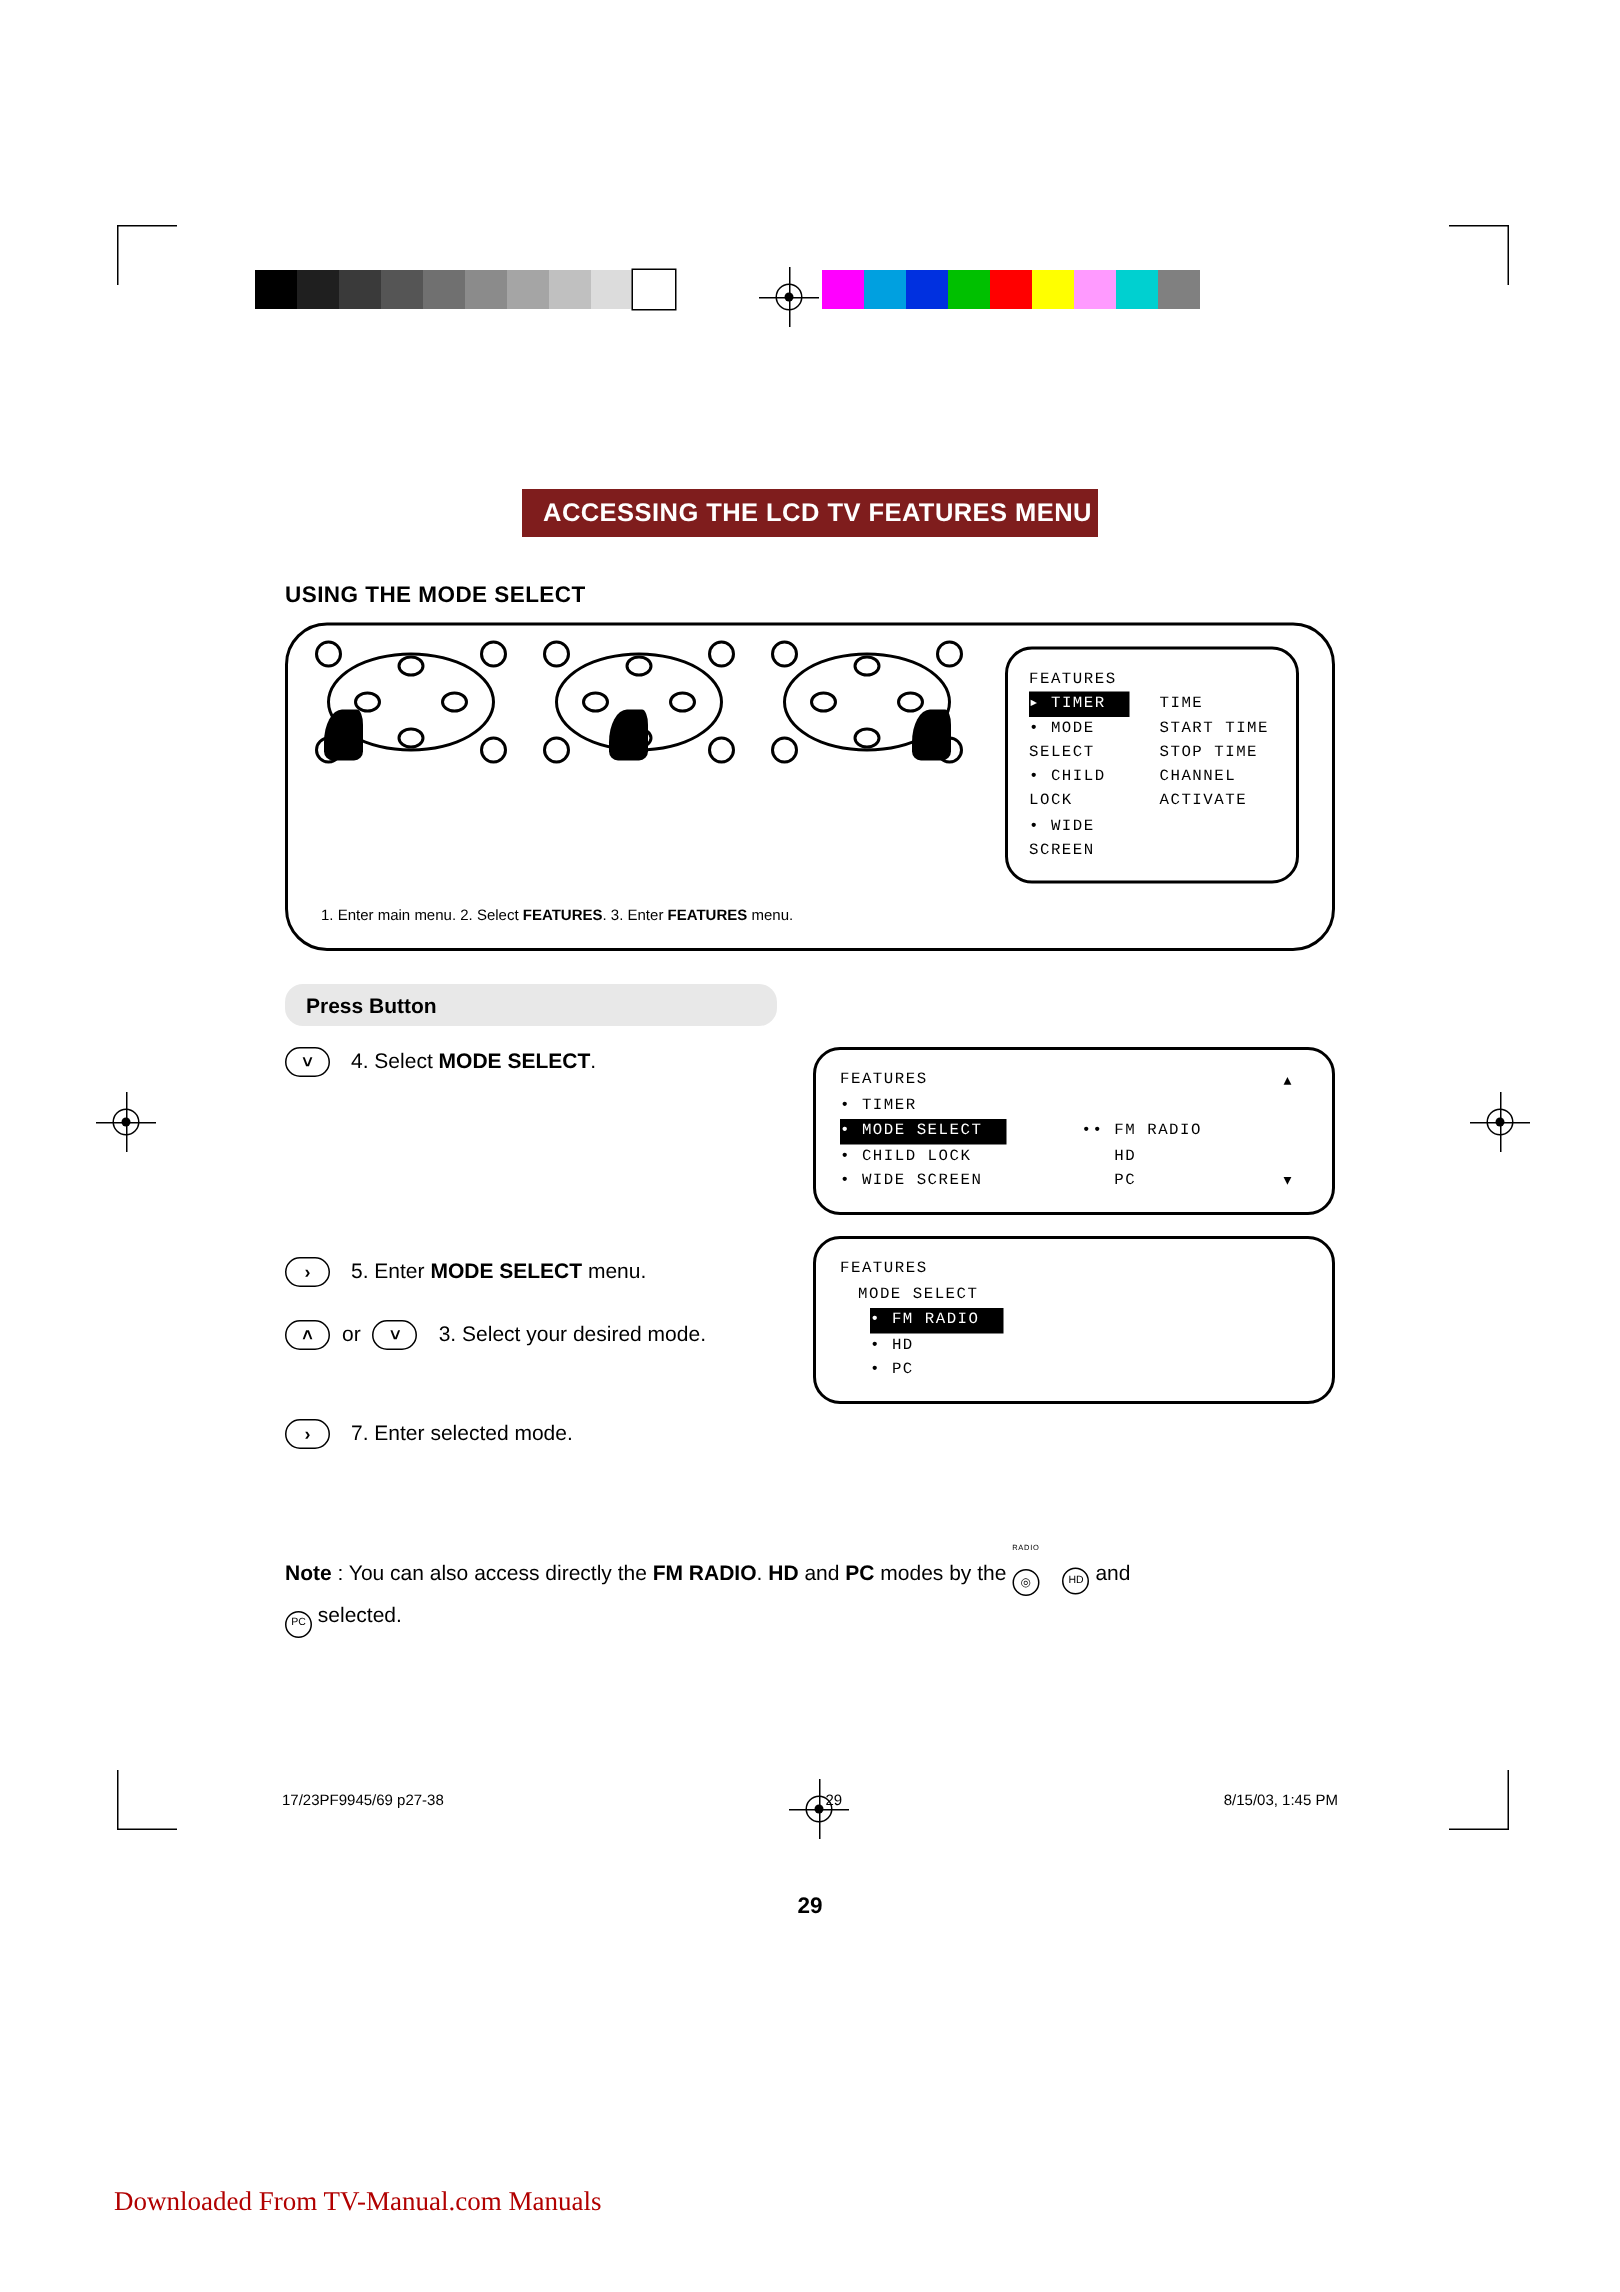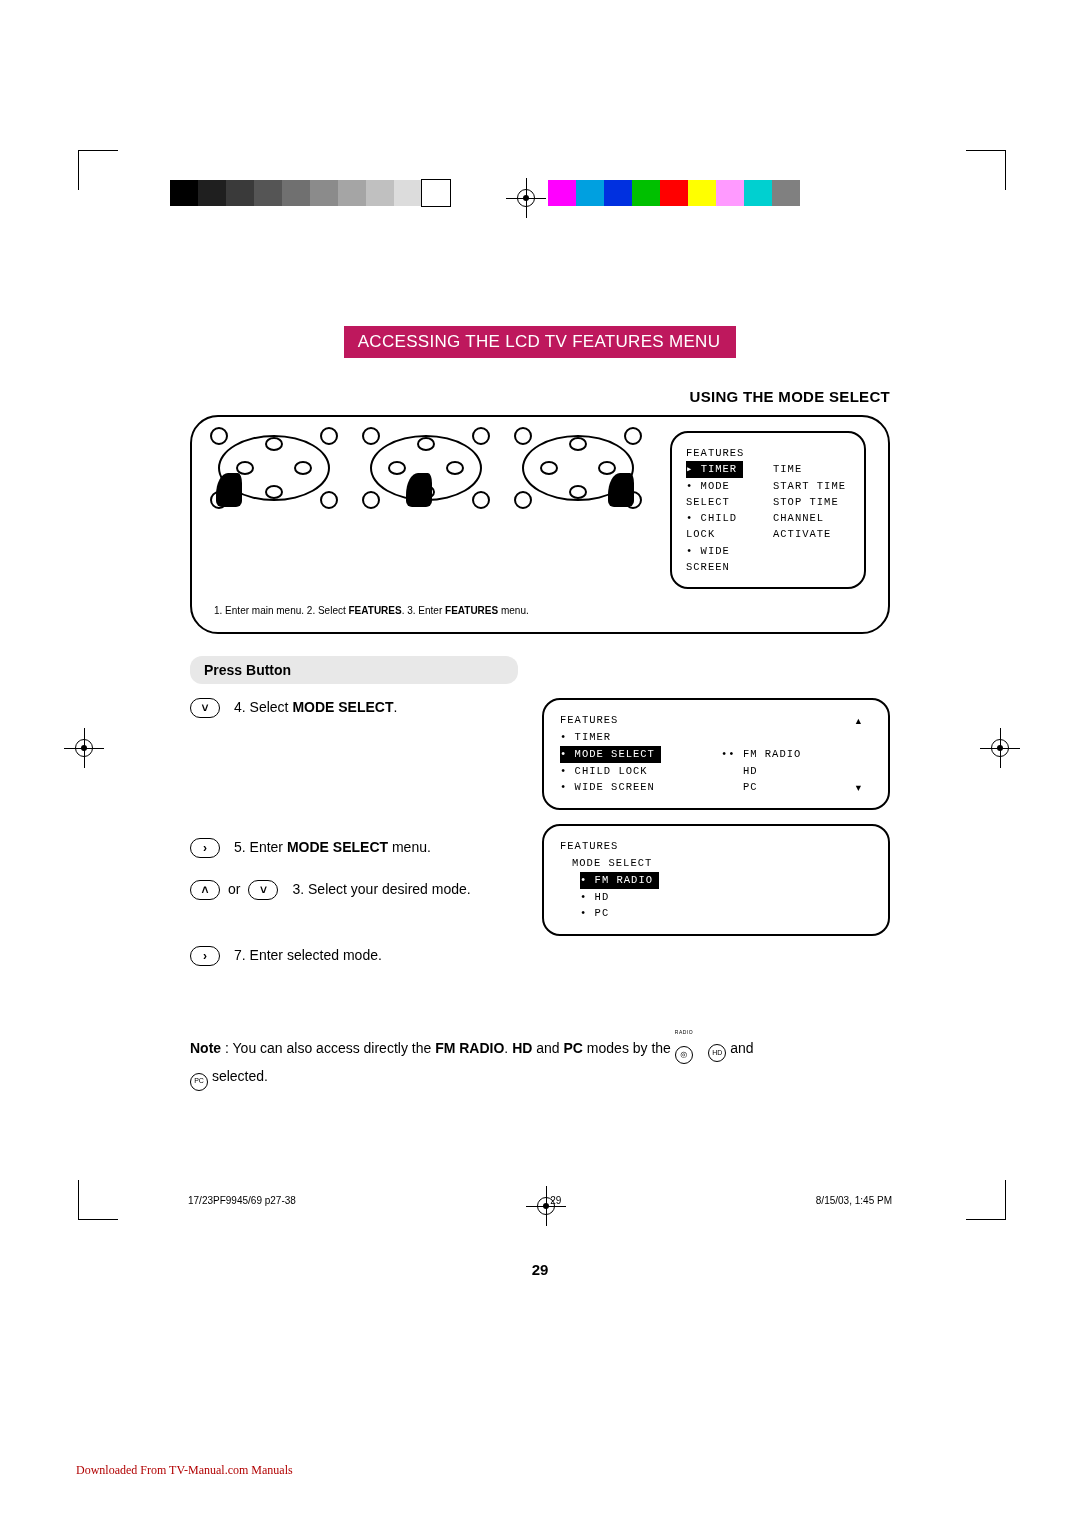--- a/index.html
+++ b/index.html
@@ -36,37 +36,36 @@
   .color-bars .sw { width: 28px; height: 100%; }
 
   .page-content {
     position: absolute;
     left: 190px; right: 190px;
     top: 326px;
   }
 
   .black-banner {
     display: inline-block;
-    background: #be185d;
+    background: #7f1d1d;
     color: #fff;
-    padding: 6px 16px 6px 14px;
+    padding: 6px 4px 6px 14px;
     font-size: 17px;
     letter-spacing: 0.3px;
     font-variant: small-caps;
-    font-weight: normal;
+    font-weight: bold;
   }
   .banner-wrap { text-align: center; margin-bottom: 30px; }
 
   .subhead {
     font-weight: bold;
     font-size: 15px;
     margin-bottom: 10px;
     font-variant: small-caps;
     letter-spacing: 0.3px;
-    text-align: right;
   }
 
   .intro { margin-bottom: 20px; line-height: 1.45; }
 
   .diagram-box {
     border: 2px solid #000;
     border-radius: 28px;
     padding: 14px 22px 16px 22px;
     margin-bottom: 22px;
   }
@@ -91,21 +90,21 @@
     border: 2px solid #000;
     border-radius: 18px;
     padding: 12px 14px;
     font-family: "Courier New", monospace;
     font-size: 10.5px;
     letter-spacing: 1px;
     line-height: 1.55;
   }
   .menu-cols { display: flex; gap: 10px; }
   .menu-col { flex: 1; }
-  .menu-highlight { background: #000; color: #fff; display: inline-block; padding-right: 6px; }
+  .menu-highlight { background: #000; color: #fff; display: inline-block; padding-right: 16px; }
 
   .steps-under { margin-top: 16px; font-size: 10px; }
 
   .two-col-header { display: flex; margin-bottom: 14px; gap: 24px; }
   .col-header {
     background: #e8e8e8;
     border-radius: 12px;
     padding: 6px 14px;
     font-weight: bold;
     color: #000;
@@ -159,21 +158,21 @@
     display: flex; justify-content: space-between;
     font-size: 10px;
     font-family: Arial, sans-serif;
     align-items: center;
   }
 
   .dl-link {
     position: absolute;
     bottom: 50px; left: 76px;
     color: #b10000;
-    font-size: 12px;
+    font-size: 18px;
     font-family: "Times New Roman", serif;
   }
 </style>
 </head>
 <body>
 
 <div class="crop-mark-tl"></div>
 <div class="crop-mark-tr"></div>
 <div class="crop-mark-bl"></div>
 <div class="crop-mark-br"></div>

